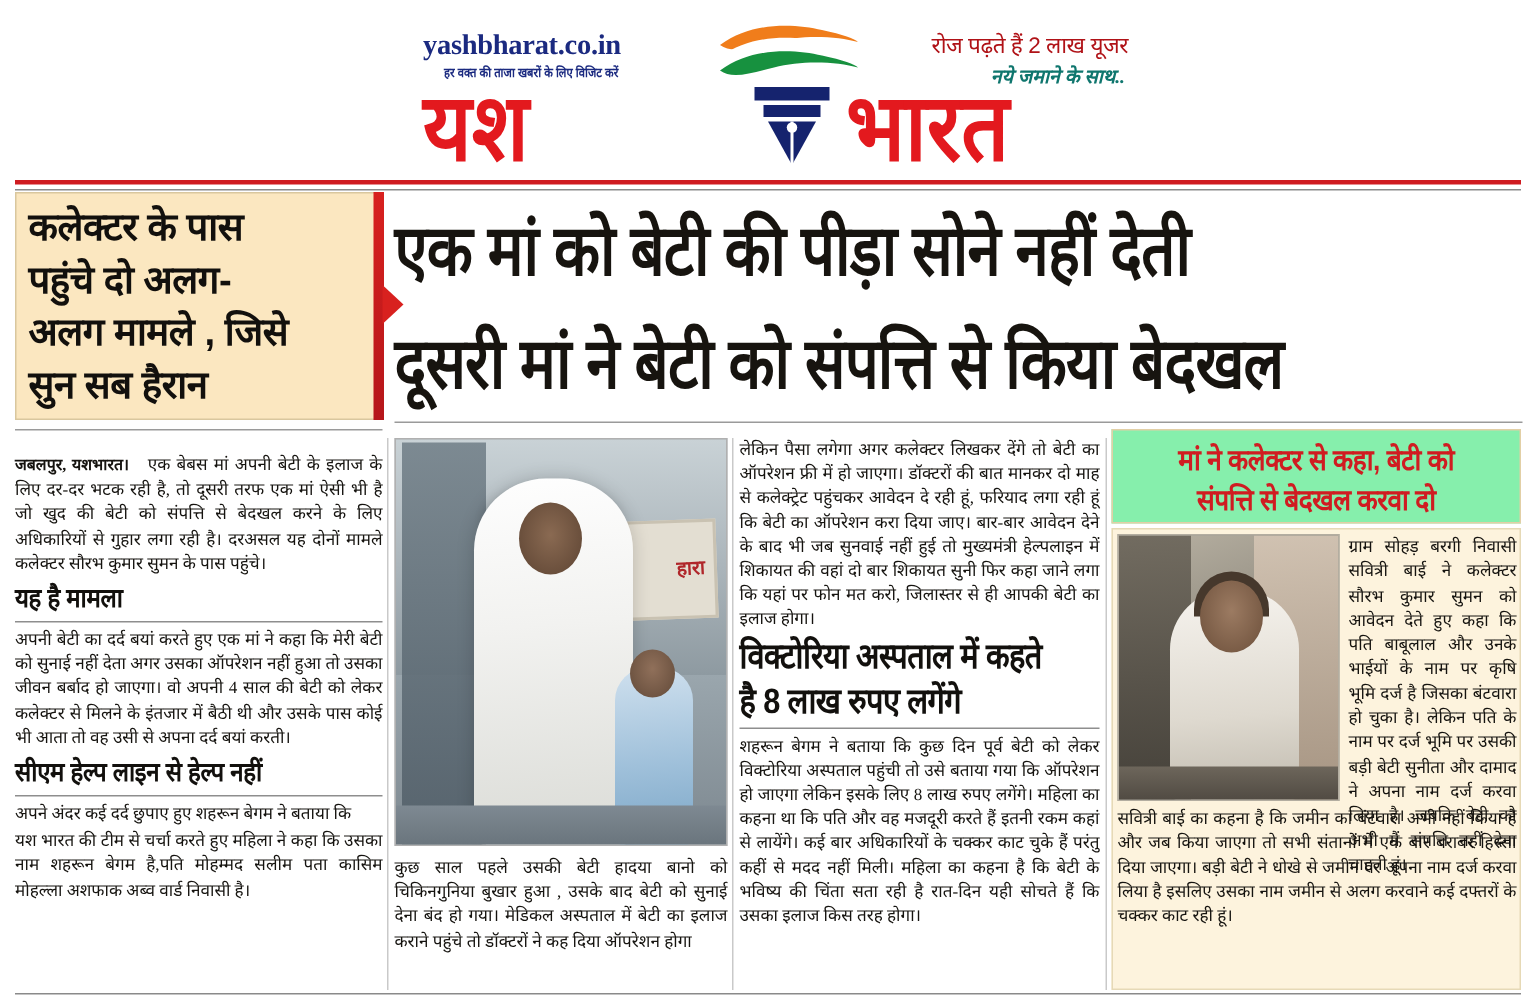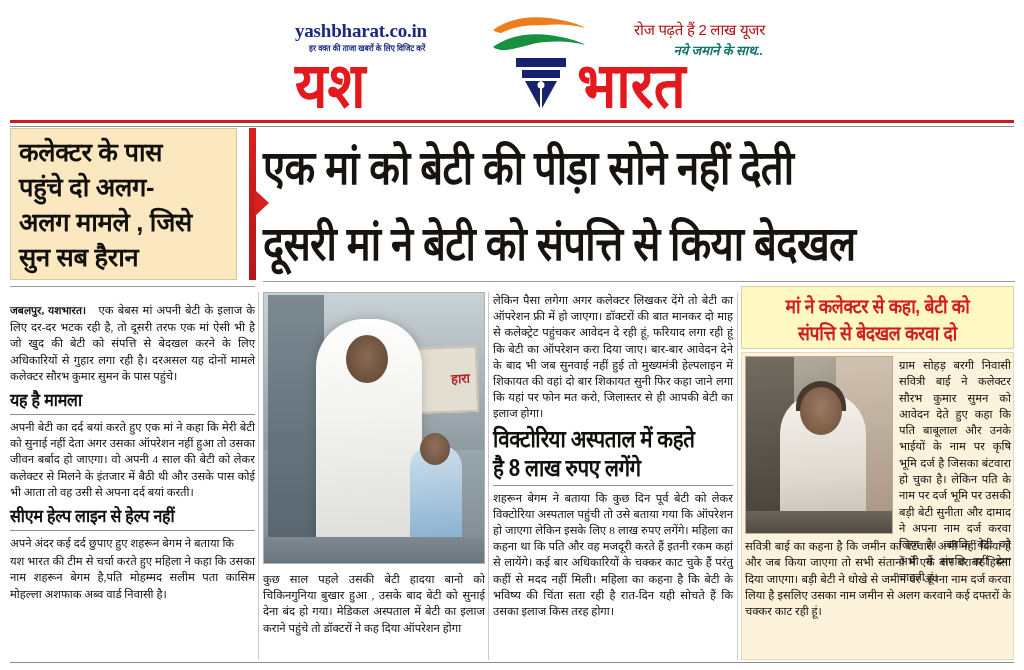--- a/index.html
+++ b/index.html
@@ -18,21 +18,21 @@
   
   .masthead {
     position: absolute;
     left: 0; top: 0;
     width: 1024px; height: 118px;
     background: #ffffff;
   }
   .masthead-inner {
     position: absolute;
     left: 282px; top: 8px;
-    width: 470px; height: 104px; margin-left: 13px;
+    width: 470px; height: 104px;
   }
   .site-url {
     position: absolute;
     left: 0; top: 12px;
     font-family: "Liberation Serif", "DejaVu Serif", serif;
     font-weight: bold;
     font-size: 19px;
     color: #1b2a80;
     letter-spacing: -0.2px;
     white-space: nowrap;
@@ -111,21 +111,21 @@
     position: absolute;
     left: 10px; top: 662px;
     width: 1004px; height: 1px;
     background: #8a8a8a;
   }
 
   
   .kicker-box {
     position: absolute;
     left: 10px; top: 128px;
-    width: 227px; height: 152px;
+    width: 245px; height: 152px;
     background: #fbe7c0;
     border: 1px solid #d9c79e;
     padding: 6px 20px 0 8px;
   }
   .kicker-text {
     font-family: "Liberation Sans", "DejaVu Sans", sans-serif;
     font-weight: bold;
     font-size: 25.5px;
     line-height: 35px;
     color: #12100d;
@@ -293,21 +293,21 @@
     border-radius:50%;
   }
   .pm-floor {
     position:absolute; left:0; right:0; bottom:0; height:26px;
     background: linear-gradient(180deg,#7e8992 0%, #6a757d 100%);
   }
 
   
   .redbox {
     width: 273px;
-    background: #fef9c3;
+    background: #86efac;
     border: 1px solid #e2cfa6;
     padding: 6px 7px 7px 7px;
     margin-bottom: 6px;
   }
   .redbox-text {
     font-family: "Liberation Sans", "DejaVu Sans", sans-serif;
     font-weight: bold;
     font-size: 17.5px;
     line-height: 24px;
     color: #d01c21;

